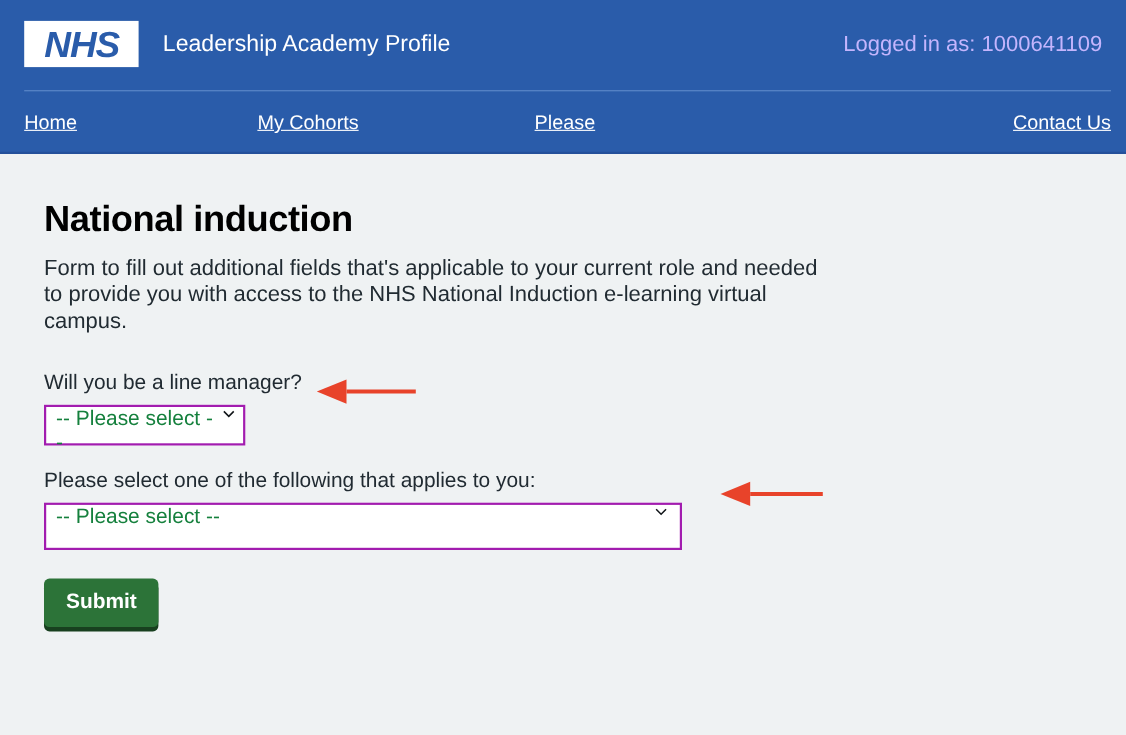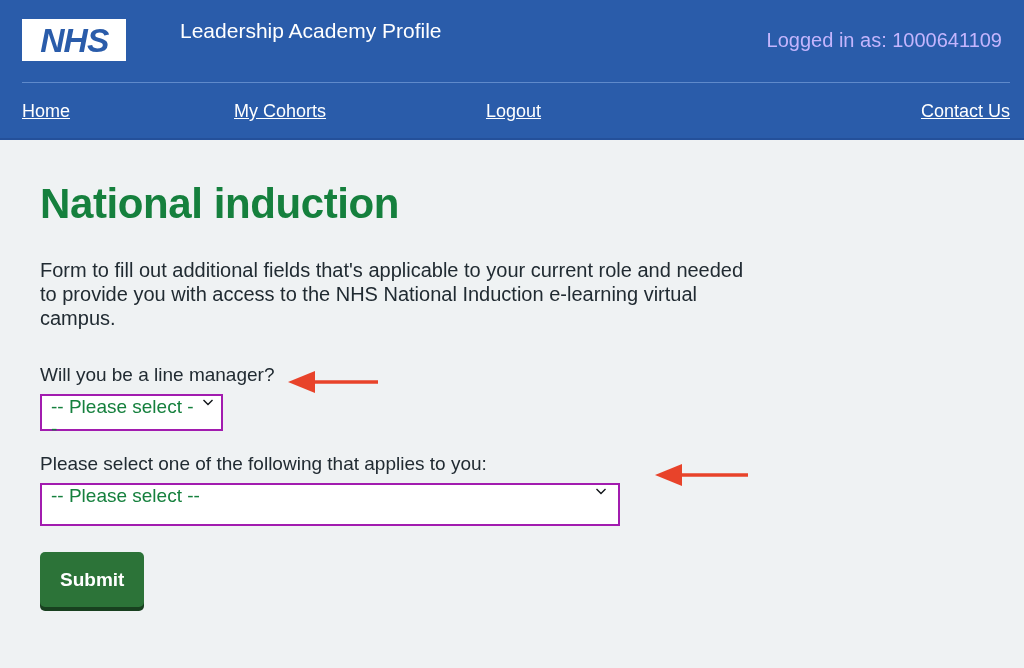--- a/index.html
+++ b/index.html
@@ -26,22 +26,21 @@
   .header-top {
     display: flex;
     align-items: center;
     justify-content: space-between;
     padding: 10px 14px 0 22px;
     height: 70px;
     box-sizing: border-box;
   }
   .brand {
     display: flex;
-    align-items: flex-start;
-    gap: 32px;
+    align-items: center;
   }
   .nhs-logo {
     background: #ffffff;
     width: 104px;
     height: 42px;
     display: flex;
     align-items: center;
     justify-content: center;
     flex: none;
   }
@@ -90,25 +89,25 @@
   .nav-item-2 { width: 218px; }
   .nav-item-3 { flex: 1 1 auto; }
   .nav-item-4 { margin-left: auto; }
 
   
   .main {
     padding: 40px 0 0 40px;
     position: relative;
   }
   h1.page-title {
-    font-size: 42px;
+    font-size: 33px;
     font-weight: bold;
     letter-spacing: -0.4px;
-    margin: 0 0 30px 0;
-    color: #15803d;
+    margin: 0 0 14px 0;
+    color: #000000;
   }
   p.intro {
     font-size: 20px;
     line-height: 24px;
     margin: 0 0 34px 0;
     max-width: 705px;
     color: #212b32;
   }
   .field {
     margin-bottom: 22px;
@@ -158,21 +157,21 @@
   .submit-btn {
     background: #2c7338;
     color: #ffffff;
     font-family: "Liberation Sans", sans-serif;
     font-size: 19px;
     font-weight: bold;
     border: none;
     border-radius: 5px;
     box-shadow: 0 4px 0 #18401f;
     padding: 0 20px;
-    height: 55px;
+    height: 44px;
     min-width: 103px;
     cursor: pointer;
     text-align: left;
   }
 </style>
 </head>
 <body>
 
 <div class="header">
   <div class="header-top">
@@ -186,21 +185,21 @@
   </div>
   <div class="header-rule"></div>
   <div class="nav">
     <div class="nav-item-0">
       <a href="#">Home</a>
     </div>
     <div class="nav-item-1">
       <a href="#">My Cohorts</a>
     </div>
     <div class="nav-item-3">
-      <a href="#">Logout</a>
+      <a href="#">Please</a>
     </div>
     <div class="nav-item-4">
       <a href="#">Contact Us</a>
     </div>
   </div>
 </div>
 
 <div class="main">
 
   <h1 class="page-title">National induction</h1>

